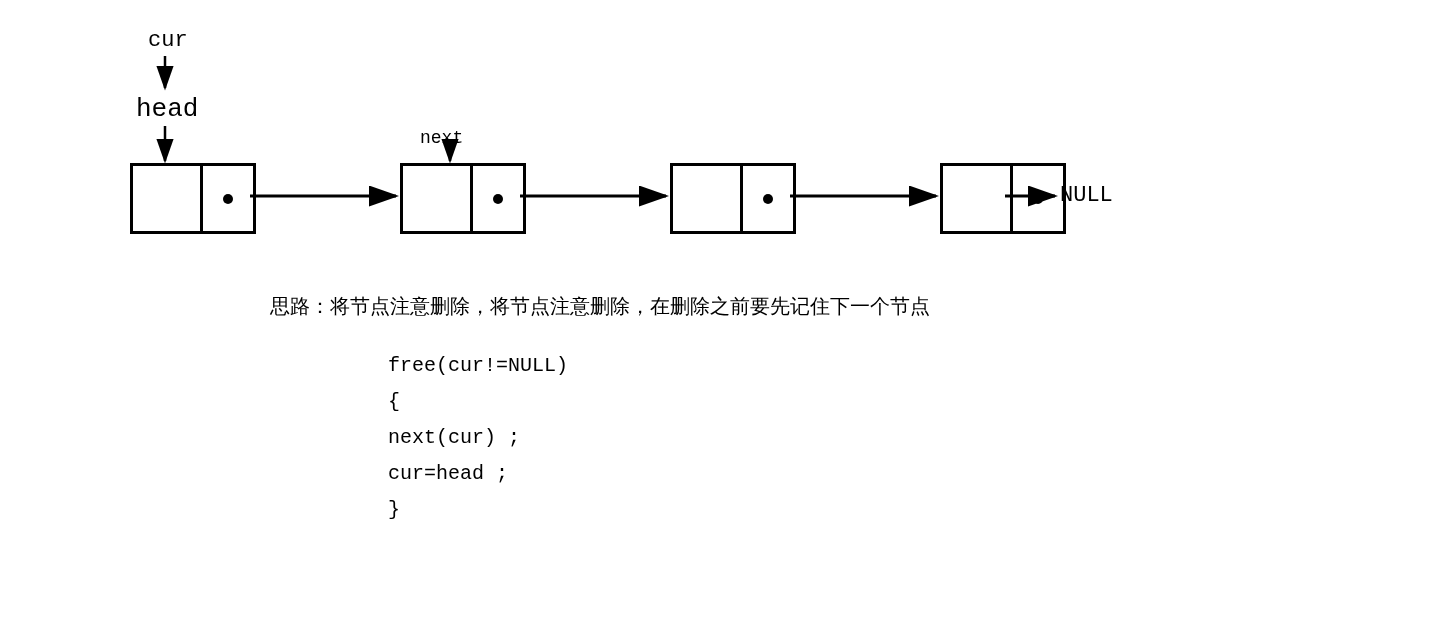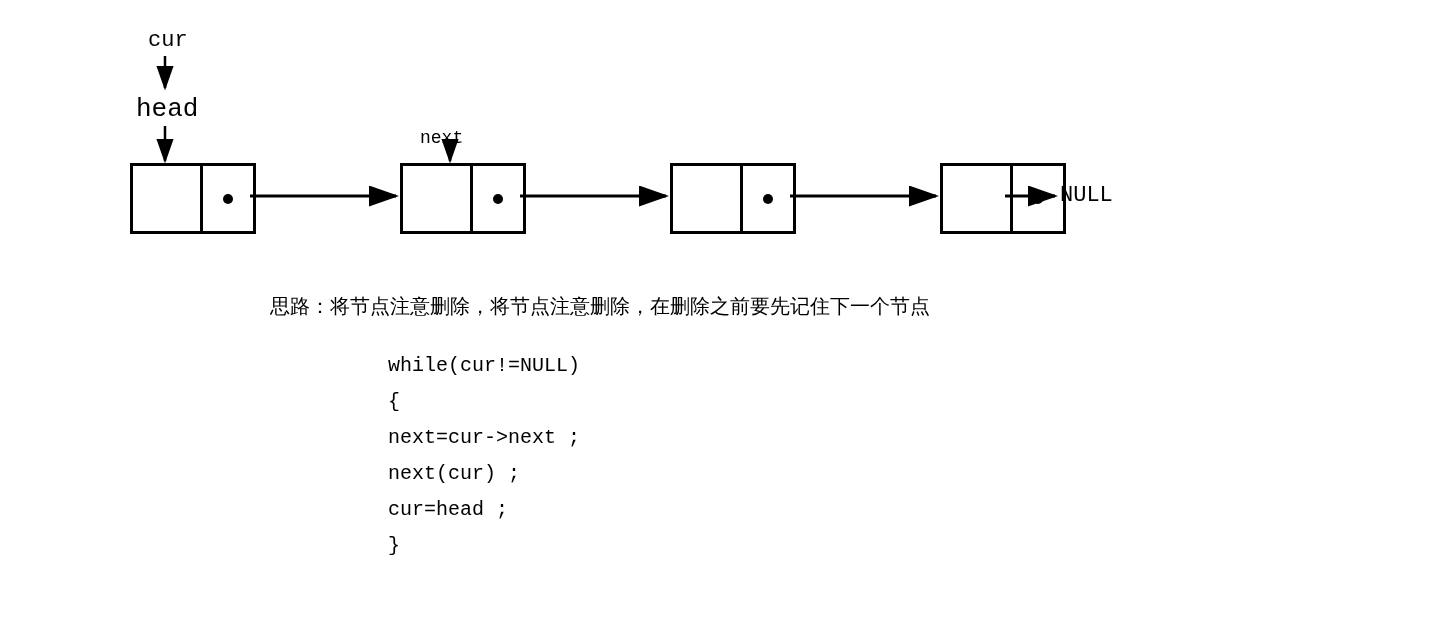--- a/index.html
+++ b/index.html
@@ -152,21 +152,20 @@
     <line x1="165" y1="126" x2="165" y2="161" stroke="#000" stroke-width="2.5" marker-end="url(#arrowhead)"></line>
 
     <line x1="165" y1="56" x2="165" y2="88" stroke="#000" stroke-width="2.5" marker-end="url(#arrowhead)"></line>
 
     <line x1="450" y1="152" x2="450" y2="161" stroke="#000" stroke-width="2.5" marker-end="url(#arrowhead)"></line>
   </svg>
 
   <div class="text-block" style="left:270px; top:290px;">思路：将节点注意删除，将节点注意删除，在删除之前要先记住下一个节点</div>
 
   <div class="code-block" style="left:388px; top:348px;">
-    <div>while(cur!=NULL)</div>
+    <div>free(cur!=NULL)</div>
     <div>{</div>
-    <div>    next=cur-&gt;next ;</div>
     <div>    next(cur) ;</div>
     <div>    cur=head  ;</div>
     <div>}</div>
   </div>
 
 </div>
 
 </body></html>

